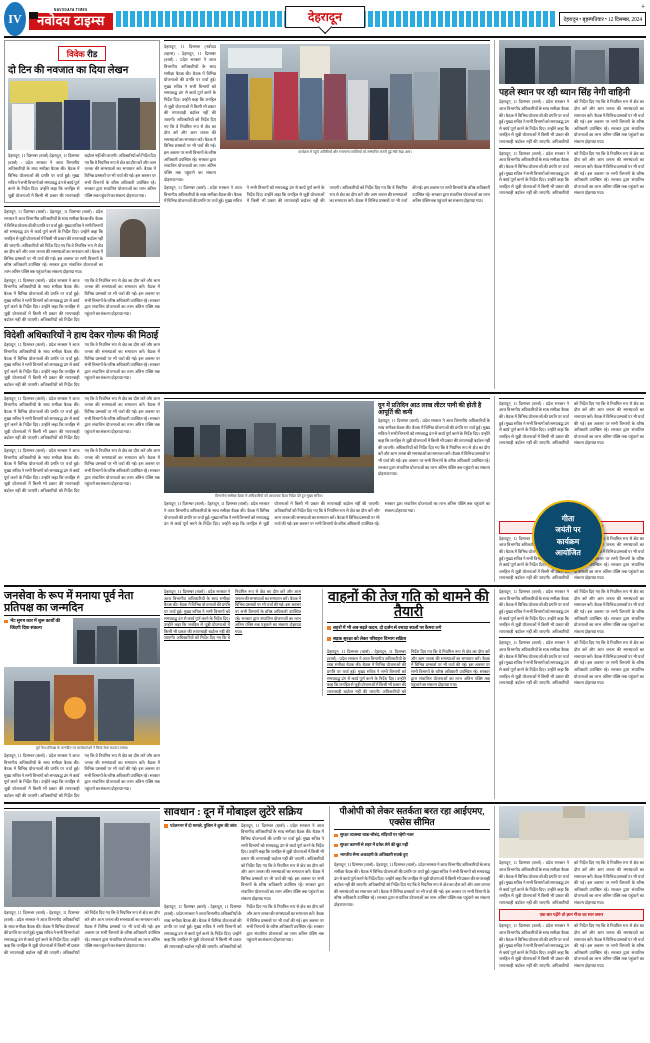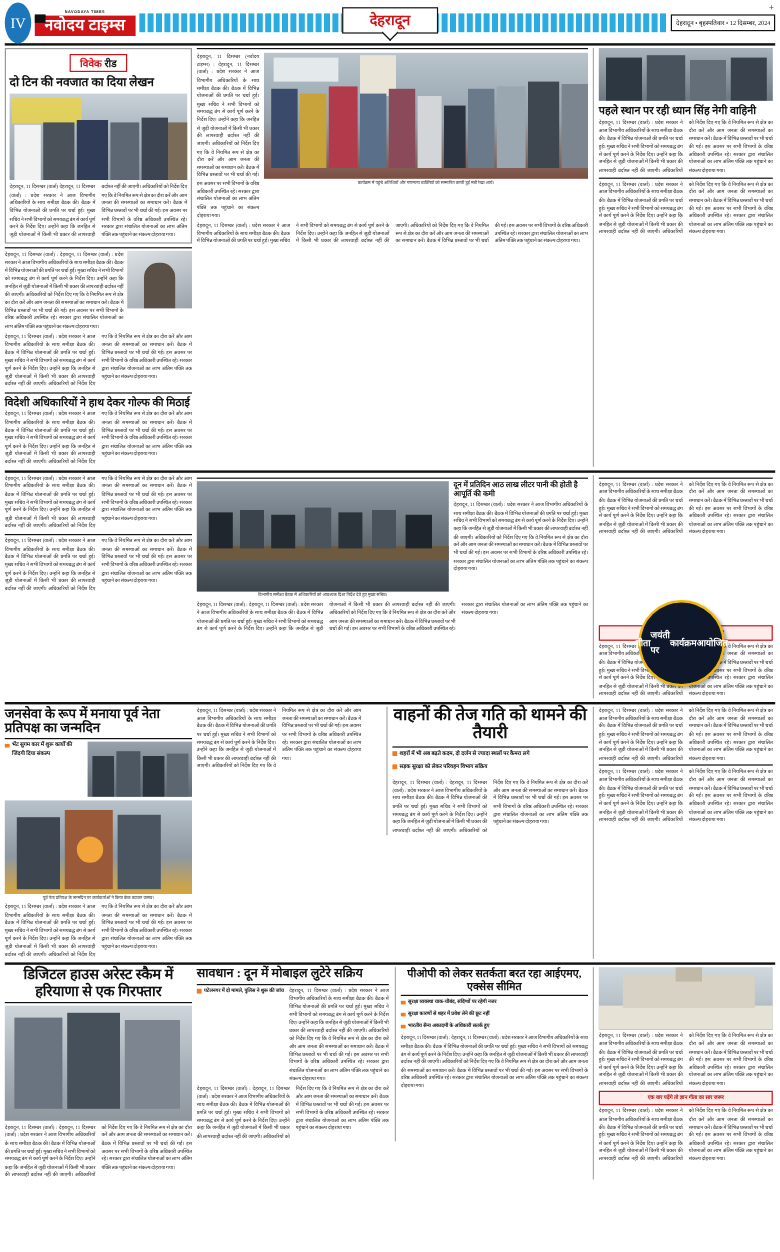--- a/index.html
+++ b/index.html
@@ -8,21 +8,21 @@
     background: #ffffff;
     font-family: "Liberation Sans", sans-serif;
     overflow: hidden;
   }
   .page { position: relative; width: 650px; height: 1043px; background:#fff; padding: 2px 4px 0 4px; }
 
   
   .masthead { position: relative; height: 34px; display:flex; align-items:center; gap:3px; }
   .iv-logo {
     width: 22px; height: 34px; border-radius: 50%;
-    background: #1c76bc; color:#fff; font-weight: normal; font-size: 12px;
+    background: #1c76bc; color:#fff; font-weight: bold; font-size: 12px;
     display:flex; align-items:center; justify-content:center;
     font-family:"Liberation Serif", serif; flex:none;
   }
   .nameplate { position:relative; flex:none; }
   .nameplate .eng { font-size: 3.2px; letter-spacing: .4px; color:#111; text-align:center;
     background:#fff; padding-bottom:1px; font-weight:bold;}
   .nameplate .hin {
     background:#d01317; color:#fff; font-weight:bold; font-size: 13px;
     padding: 1px 8px 2px 8px; letter-spacing: .3px; line-height:1.05;
     font-family:"Liberation Serif", serif; white-space:nowrap;
@@ -96,24 +96,24 @@
      font-family:"Liberation Serif", serif; text-align:center; }
 
   .bullet-list { font-size:4.6px; line-height:1.45; font-family:"Liberation Serif", serif;
      font-weight:bold; color:#111; }
   .bullet-list li { list-style:none; margin-bottom:4px; padding-left:6px; position:relative; }
   .bullet-list li:before { content:""; position:absolute; left:0; top:1.5px;
      width:3.5px; height:3.5px; background:#f07c22; }
 
   .badge-circle {
     position:absolute; width:72px; height:72px; border-radius:50%;
-    background:#0f172a; border:2px solid #f2b705; color:#fff;
-    display:flex; flex-direction:row; align-items:center; justify-content:center;
+    background:#0c4a6e; border:2px solid #f2b705; color:#fff;
+    display:flex; flex-direction:column; align-items:center; justify-content:center;
     font-family:"Liberation Serif", serif; font-weight:bold; font-size:7.5px;
-    line-height:1.5; text-align:left; z-index:5; box-shadow:2px 2px 3px rgba(0,0,0,.35);
+    line-height:1.5; text-align:right; z-index:5; box-shadow:2px 2px 3px rgba(0,0,0,.35);
   }
 
   .mini-head { font-family:"Liberation Serif", serif; font-weight:bold; font-size:6.2px;
      line-height:1.25; color:#111; }
   .redbox { border:1px solid #d01317; background:#fdecea; padding:2px 3px;
      font-size:4.4px; line-height:1.5; color:#c0151a; font-weight:bold;
      font-family:"Liberation Serif", serif; text-align:center;}
 </style>
 </head>
 <body>
@@ -381,21 +381,21 @@
         <div style="position:absolute;left:94px;top:12px;width:36px;height:62px;background:#4a5460;"></div>
         <div style="position:absolute;left:60px;top:30px;width:22px;height:22px;background:#f2a33a;border-radius:50%;"></div>
       </div>
       <div class="cap">पूर्व नेता प्रतिपक्ष के जन्मदिन पर कार्यकर्ताओं ने किया केक कटकर उत्सव।</div>
       <div class="txt cols2" style="margin-top:2px;">
         <span>देहरादून, 11 दिसम्बर (वार्ता) : प्रदेश सरकार ने आज विभागीय अधिकारियों के साथ समीक्षा बैठक की। बैठक में विभिन्न योजनाओं की प्रगति पर चर्चा हुई। मुख्य सचिव ने सभी विभागों को समयबद्ध ढंग से कार्य पूर्ण करने के निर्देश दिए। उन्होंने कहा कि जनहित से जुड़ी योजनाओं में किसी भी प्रकार की लापरवाही बर्दाश्त नहीं की जाएगी। अधिकारियों को निर्देश दिए गए कि वे नियमित रूप से क्षेत्र का दौरा करें और आम जनता की समस्याओं का समाधान करें। बैठक में विभिन्न प्रस्तावों पर भी चर्चा की गई। इस अवसर पर सभी विभागों के वरिष्ठ अधिकारी उपस्थित रहे। सरकार द्वारा संचालित योजनाओं का लाभ अंतिम पंक्ति तक पहुंचाने का संकल्प दोहराया गया।</span>
       </div>
     </div>
 
     <div class="col-mid">
-      <div style="display:flex; gap:21px;">
+      <div style="display:flex; gap:21px;text-decoration:underline;">
         <div style="flex:1;">
           <div class="txt cols2">
             <span>देहरादून, 11 दिसम्बर (वार्ता) : प्रदेश सरकार ने आज विभागीय अधिकारियों के साथ समीक्षा बैठक की। बैठक में विभिन्न योजनाओं की प्रगति पर चर्चा हुई। मुख्य सचिव ने सभी विभागों को समयबद्ध ढंग से कार्य पूर्ण करने के निर्देश दिए। उन्होंने कहा कि जनहित से जुड़ी योजनाओं में किसी भी प्रकार की लापरवाही बर्दाश्त नहीं की जाएगी। अधिकारियों को निर्देश दिए गए कि वे नियमित रूप से क्षेत्र का दौरा करें और आम जनता की समस्याओं का समाधान करें। बैठक में विभिन्न प्रस्तावों पर भी चर्चा की गई। इस अवसर पर सभी विभागों के वरिष्ठ अधिकारी उपस्थित रहे। सरकार द्वारा संचालित योजनाओं का लाभ अंतिम पंक्ति तक पहुंचाने का संकल्प दोहराया गया।</span>
           </div>
         </div>
         <div style="width:168px; border-left:1px solid #aaa; padding-left:4px;">
           <div class="hl-md" style="text-align:center; font-size:14px;">वाहनों की तेज गति को थामने की तैयारी</div>
           <div class="rule-thin" style="margin:2px 0;"></div>
           <div style="display:flex;gap:4px;">
             <ul class="bullet-list" style="flex:1;">
@@ -419,21 +419,20 @@
       <div class="txt cols2">
         <span>देहरादून, 11 दिसम्बर (वार्ता) : प्रदेश सरकार ने आज विभागीय अधिकारियों के साथ समीक्षा बैठक की। बैठक में विभिन्न योजनाओं की प्रगति पर चर्चा हुई। मुख्य सचिव ने सभी विभागों को समयबद्ध ढंग से कार्य पूर्ण करने के निर्देश दिए। उन्होंने कहा कि जनहित से जुड़ी योजनाओं में किसी भी प्रकार की लापरवाही बर्दाश्त नहीं की जाएगी। अधिकारियों को निर्देश दिए गए कि वे नियमित रूप से क्षेत्र का दौरा करें और आम जनता की समस्याओं का समाधान करें। बैठक में विभिन्न प्रस्तावों पर भी चर्चा की गई। इस अवसर पर सभी विभागों के वरिष्ठ अधिकारी उपस्थित रहे। सरकार द्वारा संचालित योजनाओं का लाभ अंतिम पंक्ति तक पहुंचाने का संकल्प दोहराया गया।</span>
       </div>
     </div>
   </div>
 
   <div class="rule-dbl" style="margin:3px 0 2px;"></div>
 
   <div class="body-grid">
     <div class="col-left">
-      <div class="hl-md" style="text-align:center; font-size:12px;">डिजिटल हाउस अरेस्ट स्कैम में हरियाणा से एक गिरफ्तार</div>
       <div class="rule-thin" style="margin:2px 0;"></div>
       <div class="photo" style="height:96px;background:linear-gradient(180deg,#cfd6db 0%,#aab3bb 50%,#8e969e 100%);">
         <div style="position:absolute;left:8px;top:10px;width:40px;height:76px;background:#6a7480;"></div>
         <div style="position:absolute;left:52px;top:6px;width:44px;height:80px;background:#46505a;"></div>
         <div style="position:absolute;left:100px;top:12px;width:46px;height:74px;background:#7d8690;"></div>
       </div>
       <div class="txt cols2" style="margin-top:3px;">
         <span>देहरादून, 11 दिसम्बर (वार्ता) :</span>
         <span>देहरादून, 11 दिसम्बर (वार्ता) : प्रदेश सरकार ने आज विभागीय अधिकारियों के साथ समीक्षा बैठक की। बैठक में विभिन्न योजनाओं की प्रगति पर चर्चा हुई। मुख्य सचिव ने सभी विभागों को समयबद्ध ढंग से कार्य पूर्ण करने के निर्देश दिए। उन्होंने कहा कि जनहित से जुड़ी योजनाओं में किसी भी प्रकार की लापरवाही बर्दाश्त नहीं की जाएगी। अधिकारियों को निर्देश दिए गए कि वे नियमित रूप से क्षेत्र का दौरा करें और आम जनता की समस्याओं का समाधान करें। बैठक में विभिन्न प्रस्तावों पर भी चर्चा की गई। इस अवसर पर सभी विभागों के वरिष्ठ अधिकारी उपस्थित रहे। सरकार द्वारा संचालित योजनाओं का लाभ अंतिम पंक्ति तक पहुंचाने का संकल्प दोहराया गया।</span>
       </div>

